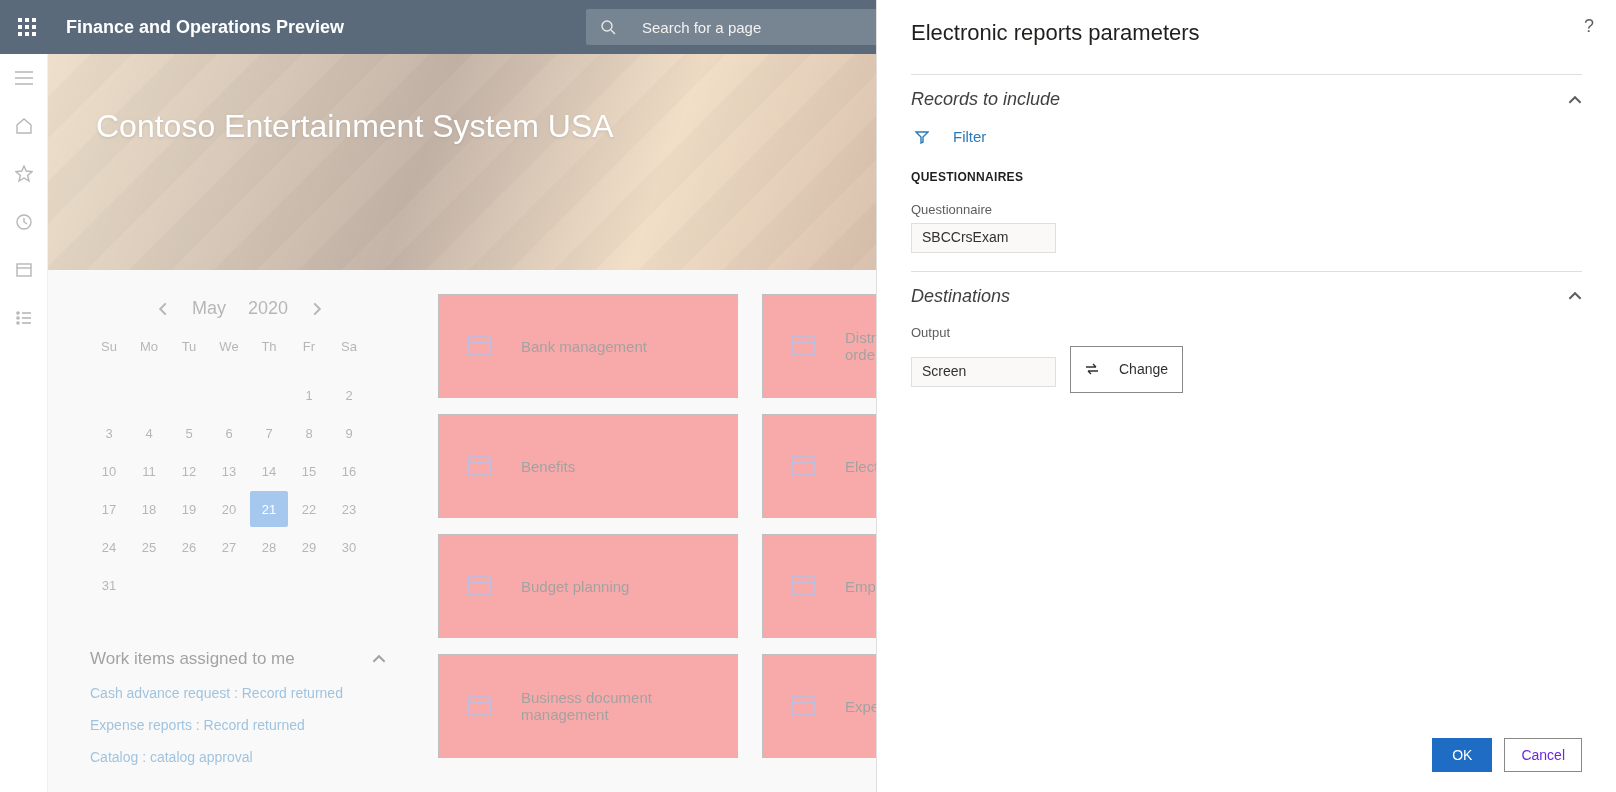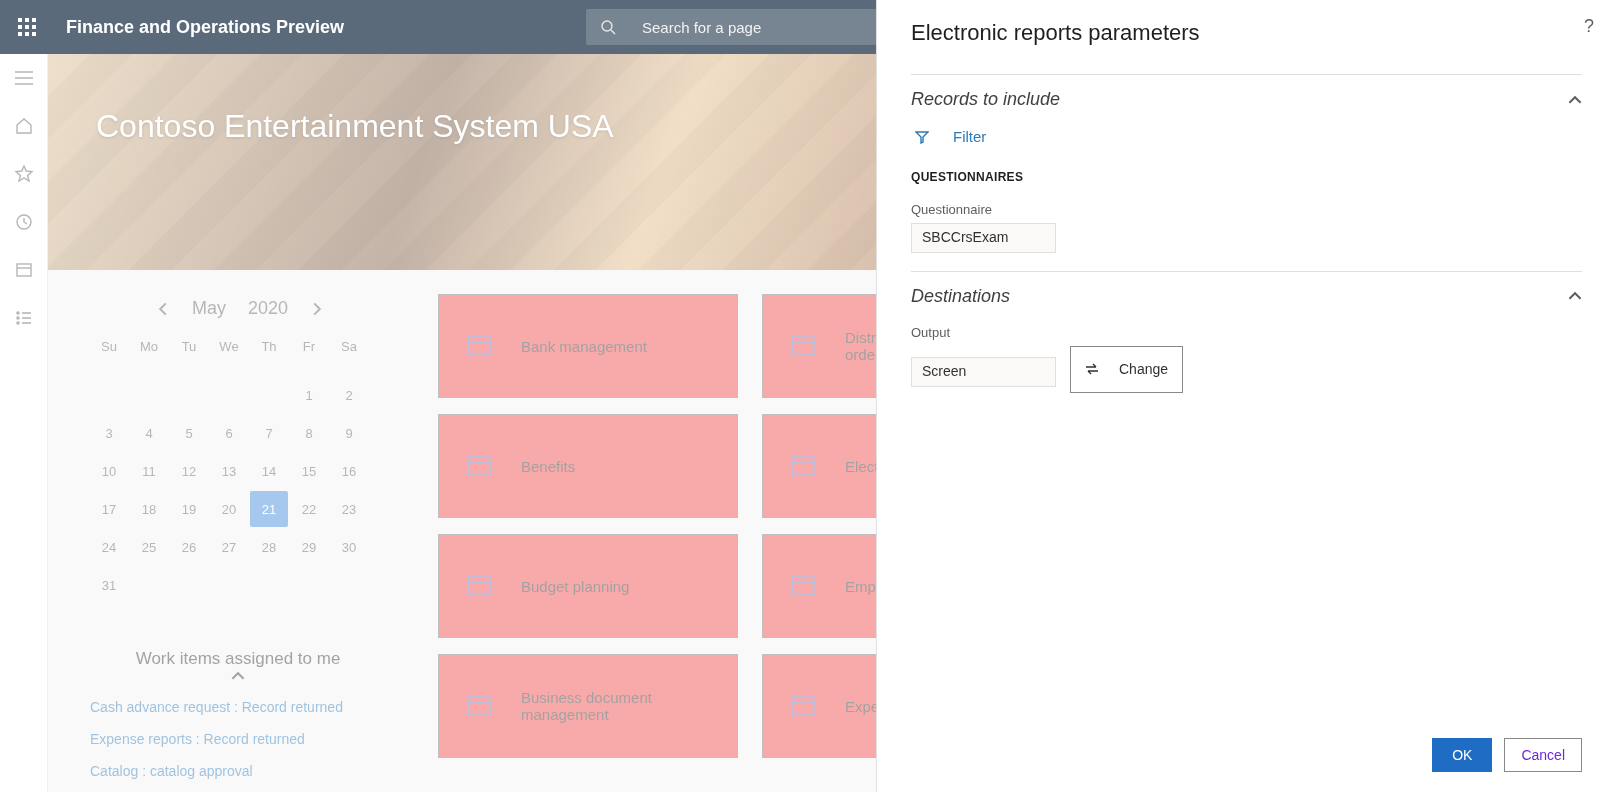--- a/index.html
+++ b/index.html
@@ -28,21 +28,21 @@
   .hero-overlay{ position:absolute; inset:0; background:repeating-linear-gradient(135deg, rgba(255,255,255,0.03) 0 30px, rgba(0,0,0,0.05) 30px 60px);}
   .hero-title { position:absolute; left:48px; top:54px; font-size:32px; color:#fff; font-weight:400; text-shadow:0 1px 3px rgba(0,0,0,.35);}
   .content { position:absolute; left:42px; top:240px; right:20px; bottom:0; display:flex; gap:48px;}
   .col-left { width:300px; }
   .cal-head { display:flex; align-items:center; justify-content:center; gap:22px; font-size:18px; color:#605e5c; margin-bottom:20px; margin-top:4px;}
   .cal-head .chev { width:14px; height:14px; color:#605e5c; cursor:pointer;}
   .cal-grid { display:grid; grid-template-columns:repeat(7,38px); grid-auto-rows:36px; text-align:center; gap:2px; font-size:13px; color:#605e5c;}
   .cal-grid .dow{ font-size:13px; color:#605e5c;}
   .cal-grid .day{ display:flex; align-items:center; justify-content:center;}
   .cal-grid .sel{ background:#3b86d9; color:#fff; border-radius:2px;}
-  .section-title { font-size:17px; color:#323130; margin-top:46px; display:flex; align-items:center; justify-content:space-between; padding-right:4px;flex-direction:column;}
+  .section-title { font-size:17px; color:#323130; margin-top:46px; display:flex; align-items:center; justify-content:space-between; padding-right:4px;}
   .link { color:#2a7ab9; font-size:14px; margin-top:16px; cursor:pointer;}
   .tiles { display:grid; grid-template-columns:repeat(2,300px); grid-auto-rows:104px; gap:16px 24px; }
   .tile { background:#ef4444; border:1px solid #737373; display:flex; align-items:center; padding:0 24px; gap:26px;}
   .tile svg{ color:#5878c8; flex:0 0 32px;}
   .tile-label{ font-size:15px; color:#323130;}
   
   .dimmer { position:absolute; left:0; top:54px; right:0; bottom:0; background:rgba(255,255,255,.55); pointer-events:none; }
 
   
   .panel { position:absolute; top:0; right:0; bottom:0; width:740px; background:#fff; border-left:1px solid #e1dfdd; padding:20px 34px 70px; }

